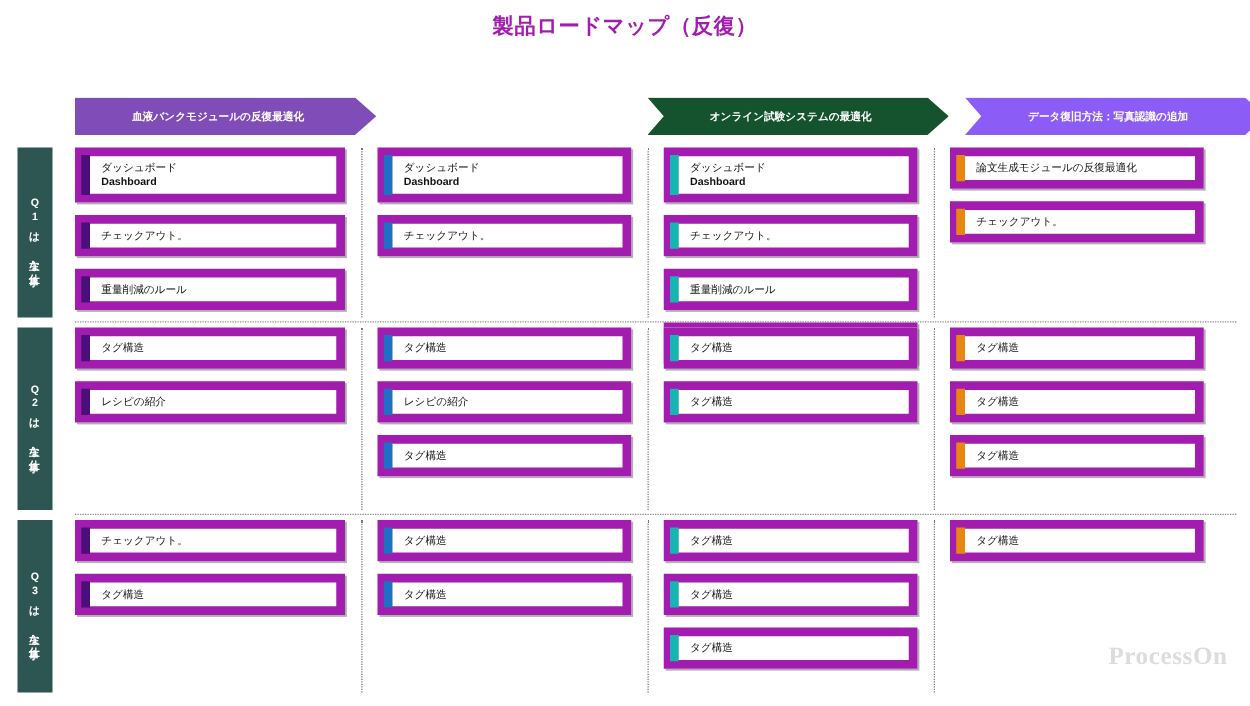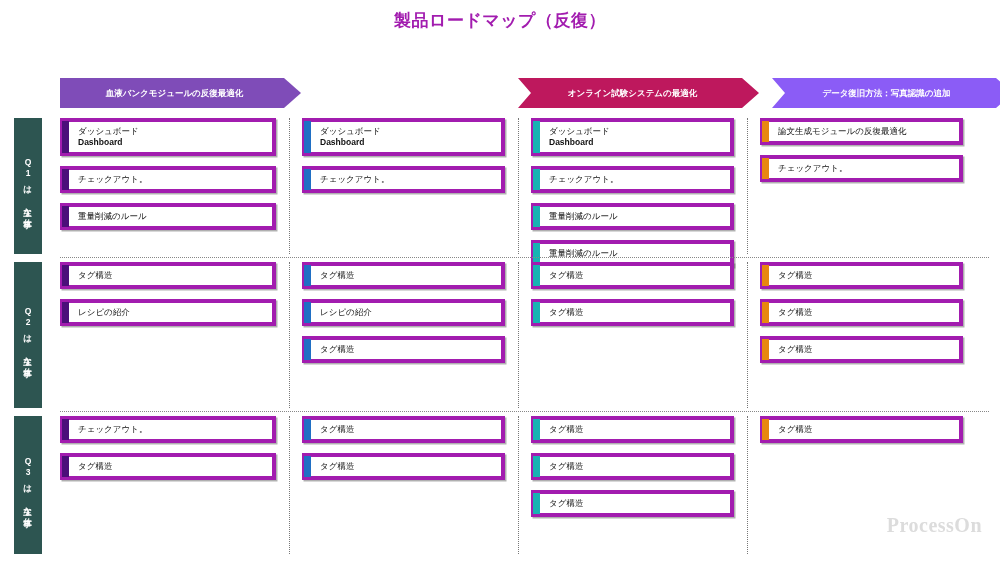--- a/index.html
+++ b/index.html
@@ -39,21 +39,21 @@
   }
   .cols{position:absolute;left:46px;top:0;width:929px;height:100%;}
   .col{position:absolute;top:0;width:216px;height:100%;box-sizing:border-box;}
   .col.c0{left:0;}   .col.c1{left:229px;}
   .col.c2{left:458px;}.col.c3{left:687px;}
   .col.c1,.col.c2,.col.c3{border-left:1px dotted #777;padding-left:12px;}
   .col.c0{padding-left:0;}
 
   .card{
     position:relative;box-sizing:border-box;
-    background:#ffffff;border:4px solid #a21caf;
+    background:#ffffff;border:7px solid #a21caf;
     box-shadow:1.5px 1.5px 0 rgba(80,80,80,.45);
     margin-bottom:10px;padding:4px 6px 4px 14px;
     min-height:22px;display:flex;flex-direction:column;justify-content:center;
   }
   .card .bar{
     position:absolute;left:-2px;top:-1px;bottom:-1px;width:7px;
   }
   .card .ln{
     font-size:8.5px;color:#111111;line-height:11px;white-space:nowrap;
   }
@@ -75,21 +75,21 @@
 </head>
 <body>
 
 <div id="title" style="color: #a21caf;">製品ロードマップ（反復）</div>
 
 <div id="board">
   <div class="hdr-row">
       <div class="arrow" style="left: 0px; width: 241px; background: rgb(127, 76, 184); z-index: 10;">
         <span>血液バンクモジュールの反復最適化</span>
       </div>
-      <div class="arrow" style="left: 458px; width: 241px; background: #be185d; z-index: 8;">
+      <div class="arrow" style="left: 458px; width: 241px; background: #14532d; z-index: 8;">
         <span>オンライン試験システムの最適化</span>
       </div>
       <div class="arrow" style="left: 712px; width: 241px; background: #8b5cf6; z-index: 7;">
         <span>データ復旧方法：写真認識の追加</span>
       </div>
     </div>
 <div class="qrow" style="top: 40px; height: 136px;">
       <div class="qlabel" style="height: 136px; background: rgb(45, 85, 81);">Q1は 主な仕事</div>
       <div class="cols">
         <div class="col c0">

